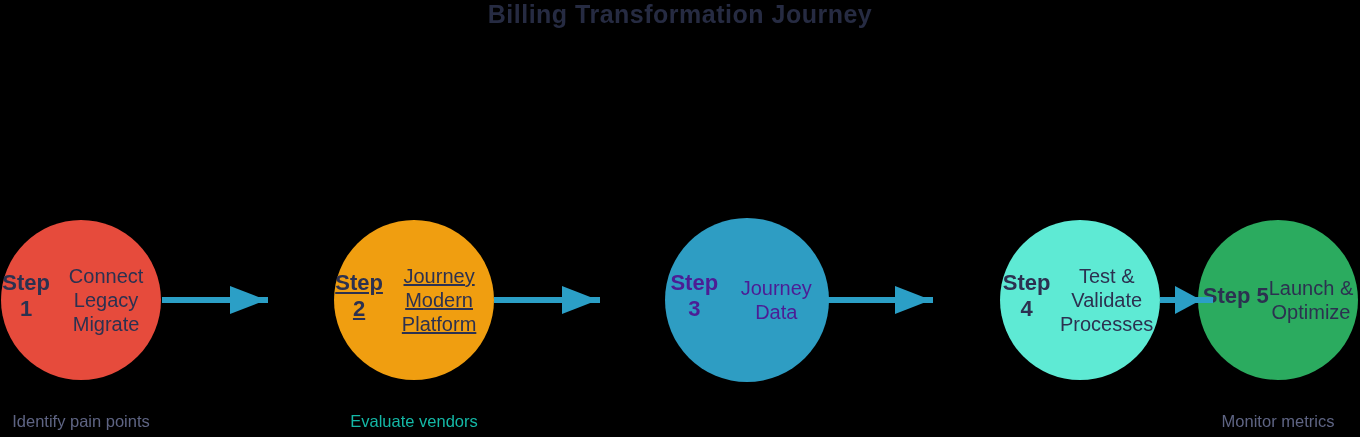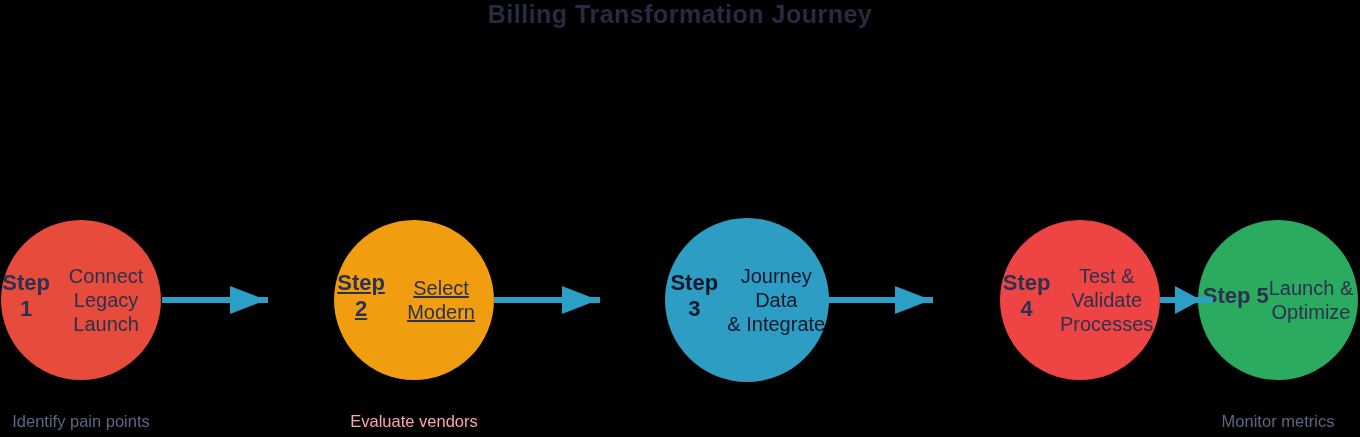--- a/index.html
+++ b/index.html
@@ -93,40 +93,40 @@
 <body>
 
 <div class="canvas" style="background: rgb(0, 0, 0);">
 
   <div class="title" style="color: rgb(38, 43, 66);">Billing Transformation Journey</div>
 
   <div class="circle circle-1" style="background: rgb(230, 75, 60); color: rgb(44, 49, 80);">
     <div class="step-label">Step 1</div>
     <div class="step-desc">
       <div>Connect Legacy</div>
-      <div>Launch</div>
+      <div>Migrate</div>
     </div>
   </div>
 
   <div class="circle circle-2" style="background: rgb(240, 158, 16); color: rgb(44, 49, 80);">
     <div class="step-label">Step 2</div>
     <div class="step-desc">
-      <div>Select Modern</div>
+      <div>Journey Modern</div>
+      <div>Platform</div>
     </div>
   </div>
 
-  <div class="circle circle-3" style="background: rgb(46, 157, 195); color: #0f172a;">
+  <div class="circle circle-3" style="background: rgb(46, 157, 195); color: #4c1d95;">
     <div class="step-label">Step 3</div>
     <div class="step-desc">
       <div>Journey Data</div>
-      <div>&amp; Integrate</div>
     </div>
   </div>
 
-  <div class="circle circle-4" style="background: #ef4444; color: rgb(44, 49, 80);">
+  <div class="circle circle-4" style="background: #5eead4; color: rgb(44, 49, 80);">
     <div class="step-label">Step 4</div>
     <div class="step-desc">
       <div>Test &amp; Validate</div>
       <div>Processes</div>
     </div>
   </div>
 
   <div class="circle circle-5" style="background: rgb(43, 171, 95); color: rgb(44, 49, 80);">
     <div class="step-label">Step 5</div>
     <div class="step-desc">
@@ -138,16 +138,16 @@
   <div class="arrow-line line-1" style="background: rgb(43, 159, 198);"></div>
   <div class="arrow-head head-1" style="border-left-color: rgb(43, 159, 198);"></div>
   <div class="arrow-line line-2" style="background: rgb(43, 159, 198);"></div>
   <div class="arrow-head head-2" style="border-left-color: rgb(43, 159, 198);"></div>
   <div class="arrow-line line-3" style="background: rgb(43, 159, 198);"></div>
   <div class="arrow-head head-3" style="border-left-color: rgb(43, 159, 198);"></div>
   <div class="arrow-line line-4" style="background: rgb(43, 159, 198);"></div>
   <div class="arrow-head head-4" style="border-left-color: rgb(43, 159, 198);"></div>
 
   <div class="caption caption-1" style="color: rgb(94, 100, 131);">Identify pain points</div>
-  <div class="caption caption-2" style="color: #fca5a5;">Evaluate vendors</div>
+  <div class="caption caption-2" style="color: #14b8a6;">Evaluate vendors</div>
   <div class="caption caption-5" style="color: rgb(94, 100, 131);">Monitor metrics</div>
 
 </div>
 
 </body></html>

